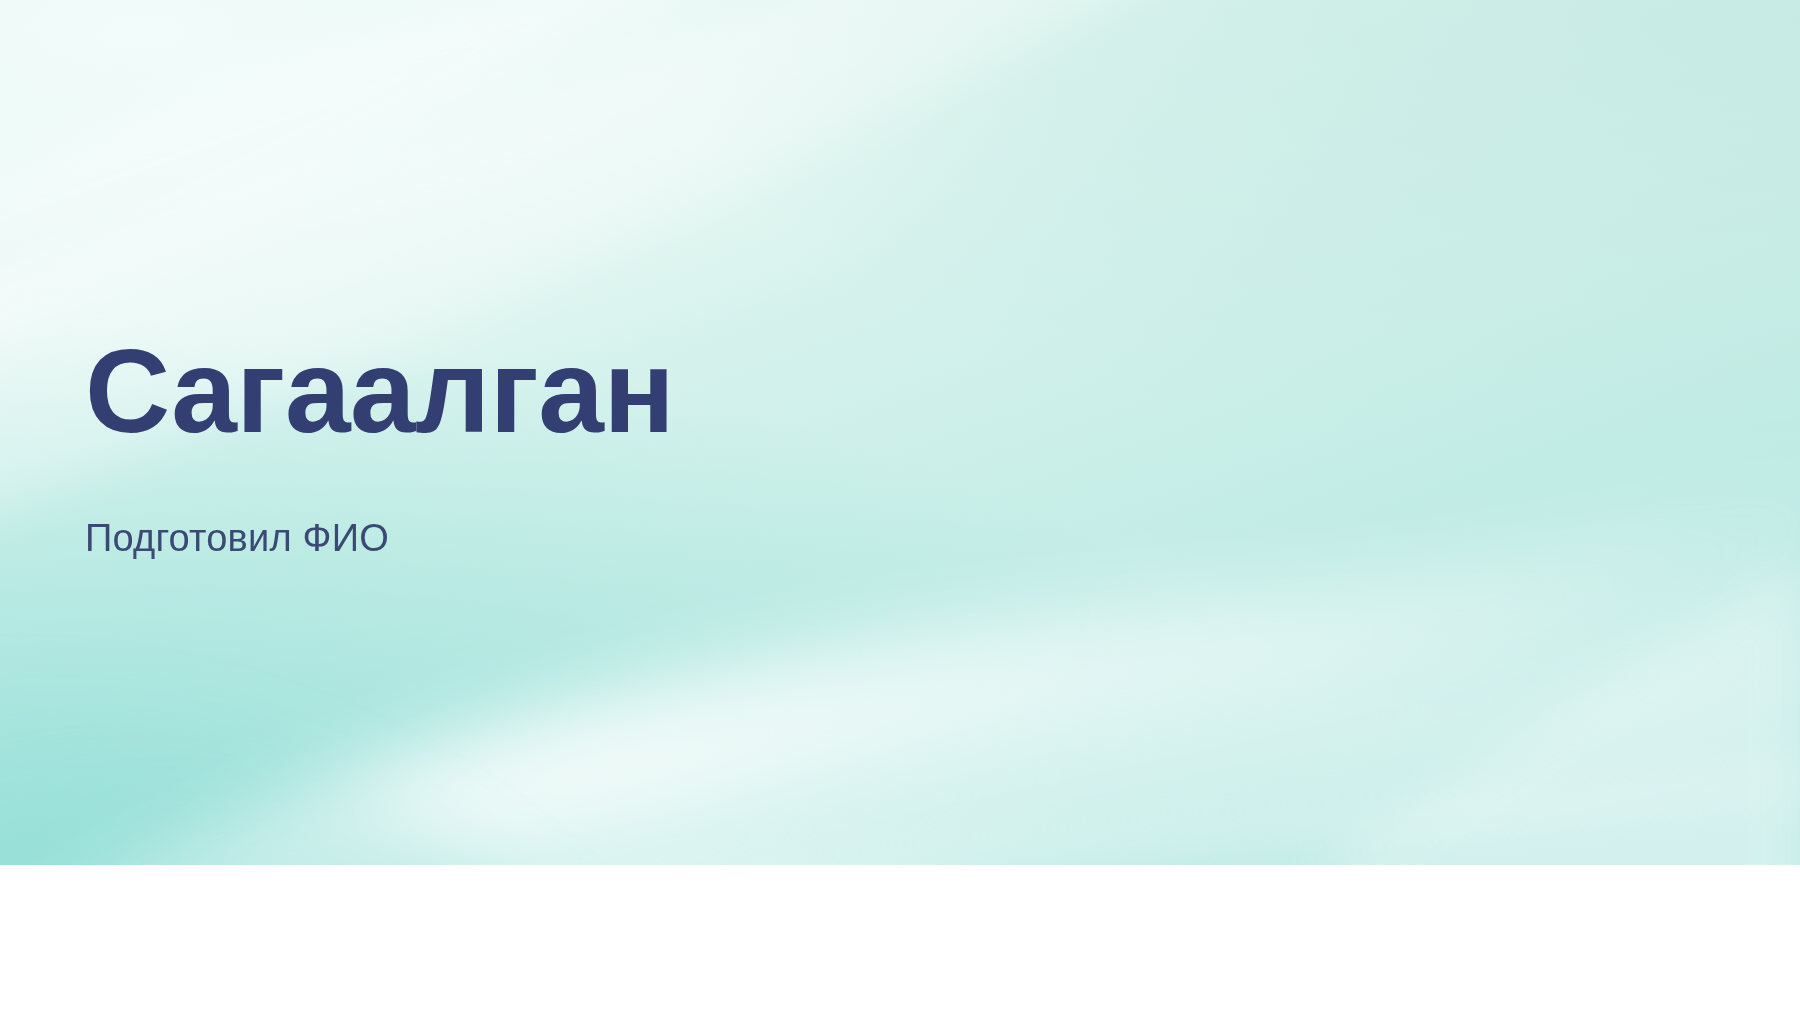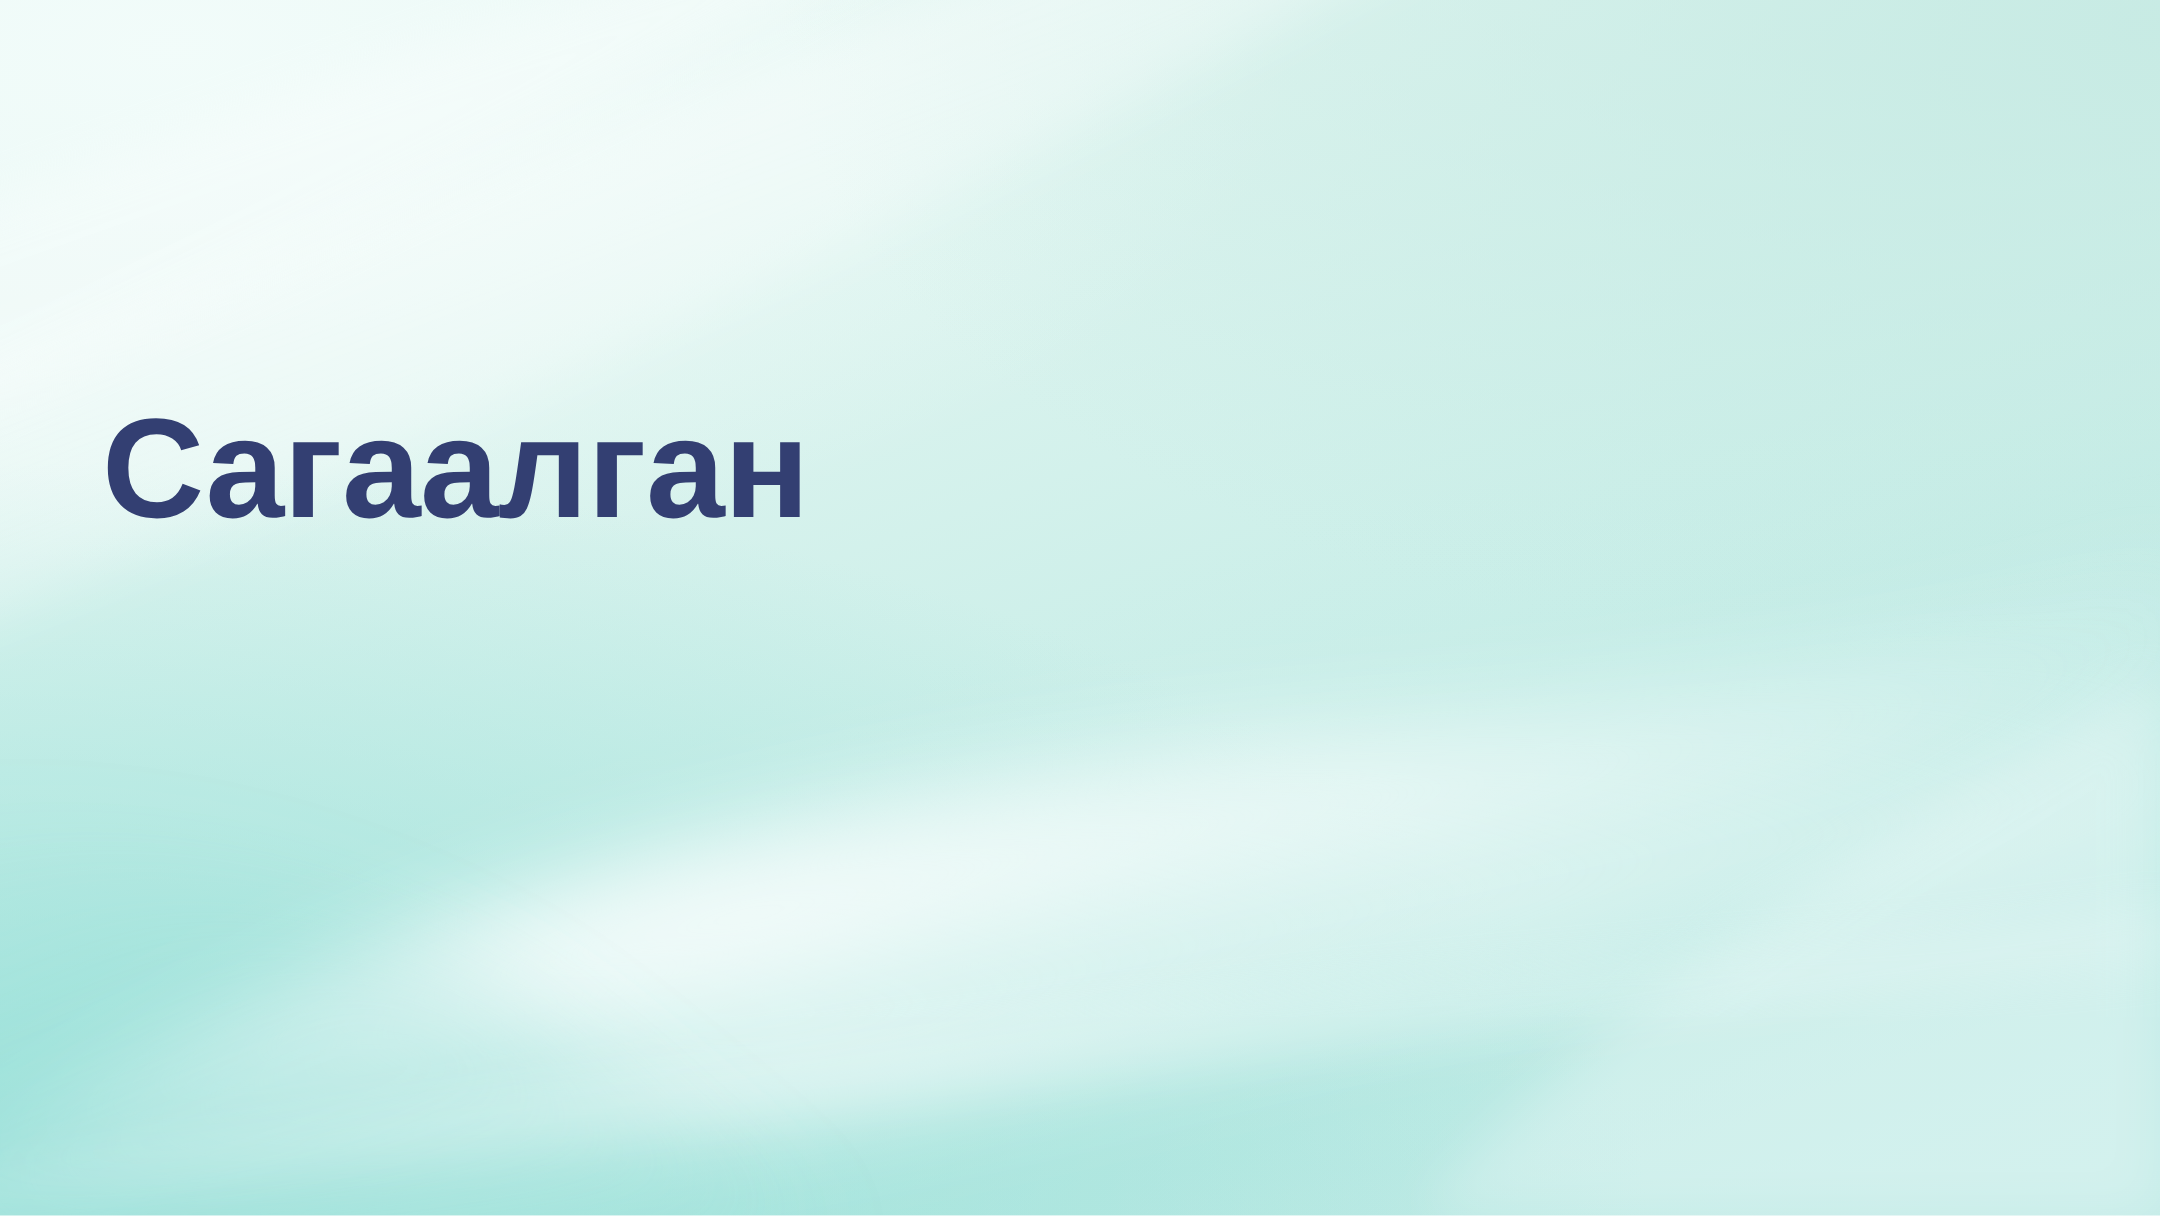--- a/index.html
+++ b/index.html
@@ -5,21 +5,21 @@
 <style>
   html, body {
     margin: 0;
     padding: 0;
     background: #ffffff;
   }
 
   .slide {
     position: relative;
     width: 1800px;
-    height: 1013px;
+    height: 865px;
     overflow: hidden;
     font-family: "Liberation Sans", "DejaVu Sans", sans-serif;
     
     background:
       radial-gradient(120% 100% at 2% 100%,  rgba(150,224,216,0.95) 0%, rgba(150,224,216,0.0) 62%),
       radial-gradient(110% 95%  at 100% 2%,  rgba(198,234,227,0.90) 0%, rgba(198,234,227,0.0) 58%),
       radial-gradient(130% 110% at 100% 100%,rgba(196,236,232,0.85) 0%, rgba(196,236,232,0.0) 60%),
       radial-gradient(95%  80%  at 8% 4%,    rgba(242,252,250,0.98) 0%, rgba(242,252,250,0.0) 55%),
       linear-gradient(160deg, #eaf8f5 0%, #ddf4ef 28%, #c9eee8 58%, #b6e8e1 80%, #c6ede9 100%);
   }
@@ -112,15 +112,16 @@
     <path d="M 1800,560 C 1560,700 1340,830 1180,1013 L 1800,1013 Z" fill="#ffffff" opacity="0.26" filter="url(#soft)"></path>
 
     <path d="M -150,700 C 120,680 340,760 520,900 C 600,960 660,1000 700,1040 L -150,1040 Z" fill="url(#wD)" filter="url(#softer)"></path>
 
     <path d="M -100,1000 C 380,900 900,840 1500,790 C 1620,780 1720,770 1820,756
              L 1820,800 C 1400,840 900,900 -100,1013 Z" fill="#ffffff" opacity="0.22" filter="url(#soft)"></path>
   </svg>
 
   <div class="content">
     <h1 class="title">Сагаалган</h1>
+    <p class="subtitle">Подготовил ФИО</p>
   </div>
 
 </div>
 
 </body></html>

